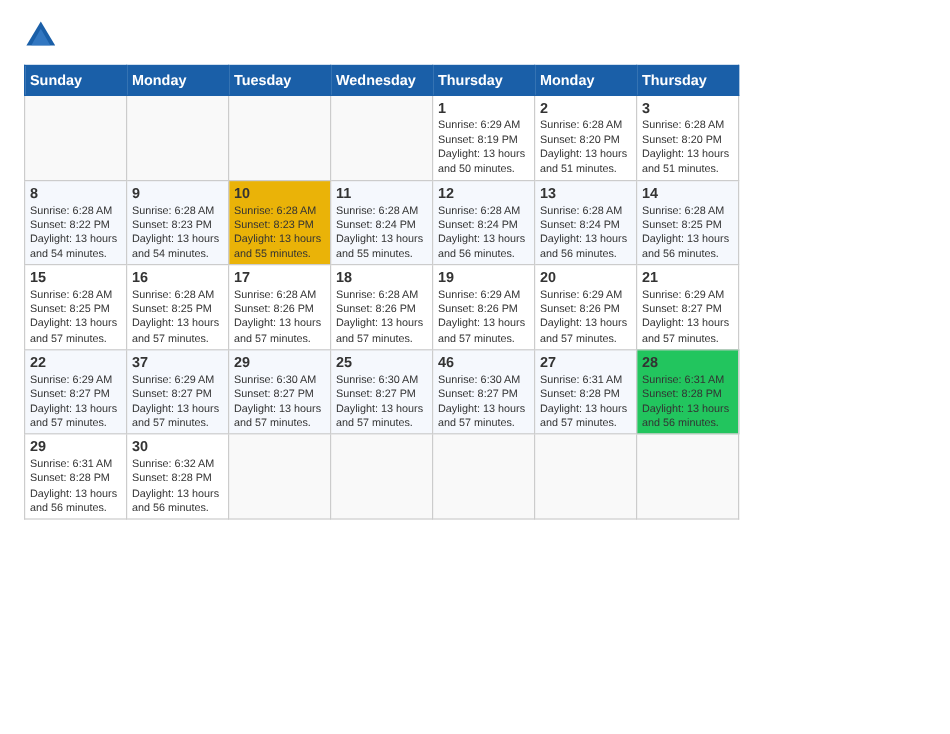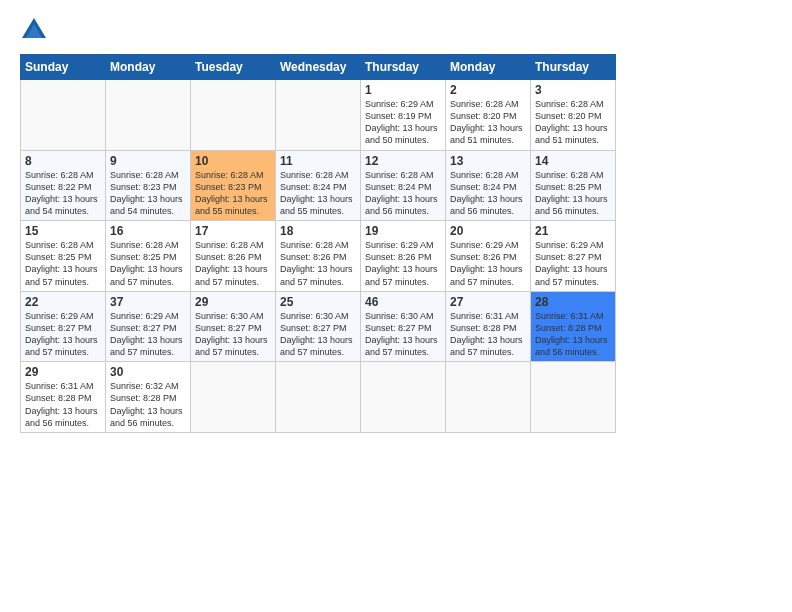--- a/index.html
+++ b/index.html
@@ -164,21 +164,21 @@
             <div class="day-info" style="white-space: pre-line;">Sunrise: 6:28 AM
 Sunset: 8:22 PM
 Daylight: 13 hours and 54 minutes.</div>
           </td>
           <td style="background: rgb(245, 248, 253);">
             <span class="day-num">9</span>
             <div class="day-info" style="white-space: pre-line;">Sunrise: 6:28 AM
 Sunset: 8:23 PM
 Daylight: 13 hours and 54 minutes.</div>
           </td>
-          <td style="background: #fdba74; margin-left: 44px;">
+          <td style="background: #eab308; margin-left: 44px;">
             <span class="day-num">10</span>
             <div class="day-info" style="white-space: pre-line;">Sunrise: 6:28 AM
 Sunset: 8:23 PM
 Daylight: 13 hours and 55 minutes.</div>
           </td>
           <td style="background: rgb(245, 248, 253);">
             <span class="day-num">11</span>
             <div class="day-info" style="white-space: pre-line;">Sunrise: 6:28 AM
 Sunset: 8:24 PM
 Daylight: 13 hours and 55 minutes.</div>
@@ -276,21 +276,21 @@
             <div class="day-info" style="white-space: pre-line;">Sunrise: 6:30 AM
 Sunset: 8:27 PM
 Daylight: 13 hours and 57 minutes.</div>
           </td>
           <td style="background: rgb(245, 248, 253);">
             <span class="day-num">27</span>
             <div class="day-info" style="white-space: pre-line;">Sunrise: 6:31 AM
 Sunset: 8:28 PM
 Daylight: 13 hours and 57 minutes.</div>
           </td>
-          <td style="background: #3b82f6;">
+          <td style="background: #22c55e;">
             <span class="day-num">28</span>
             <div class="day-info" style="white-space: pre-line;">Sunrise: 6:31 AM
 Sunset: 8:28 PM
 Daylight: 13 hours and 56 minutes.</div>
           </td>
         </tr>
         <tr>
           <td>
             <span class="day-num">29</span>
             <div class="day-info" style="white-space: pre-line;">Sunrise: 6:31 AM

